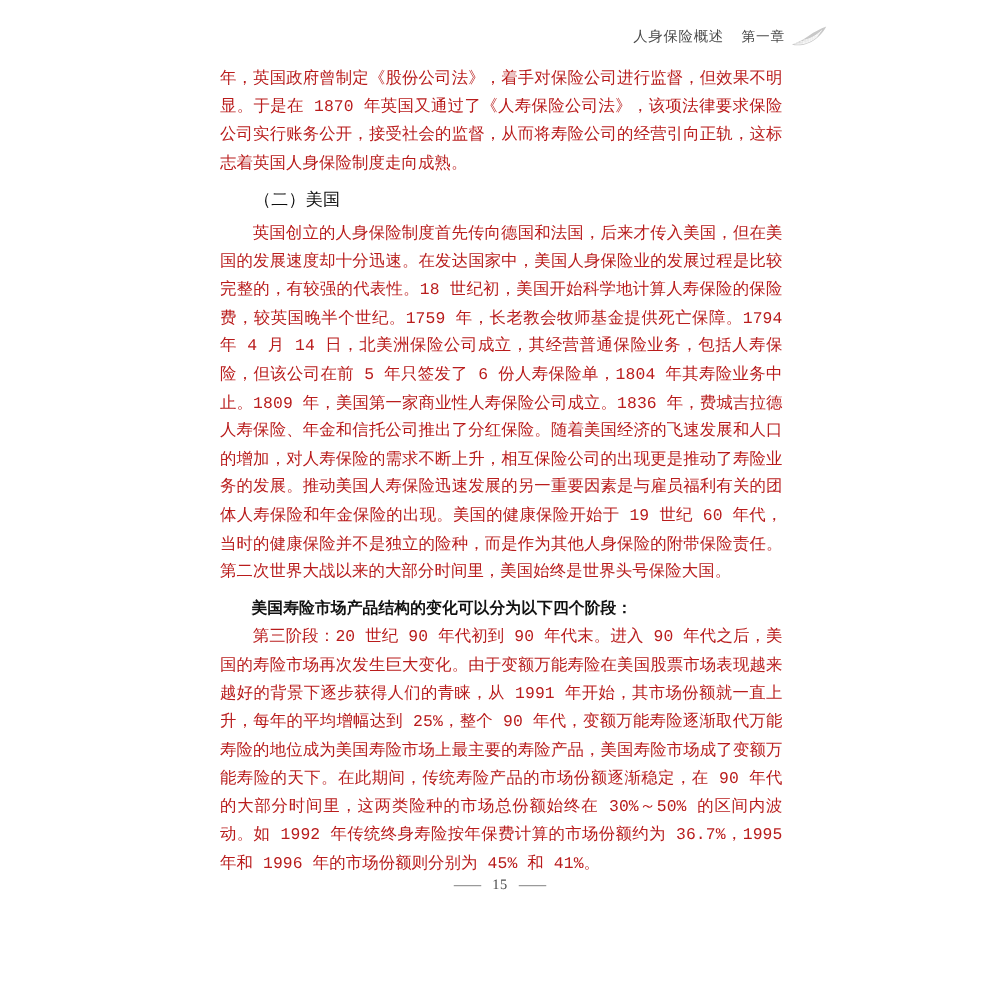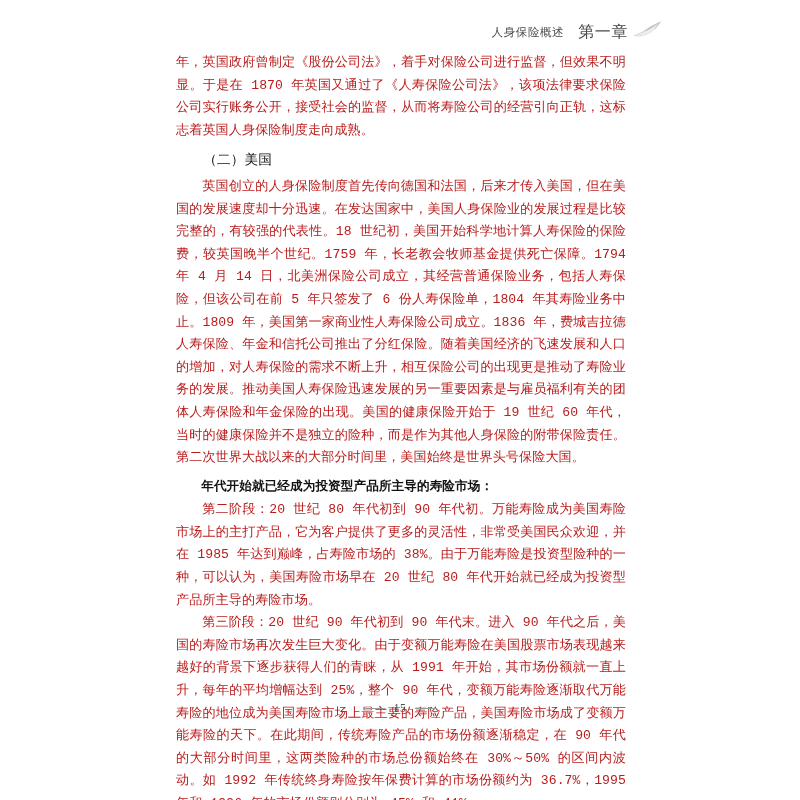--- a/index.html
+++ b/index.html
@@ -36,21 +36,21 @@
     white-space: nowrap;
   }
   .running-header .hdr-text {
     font-family: "Liberation Sans", "DejaVu Sans", sans-serif;
     font-size: 11.5px;
     letter-spacing: 0.6px;
     color: #4a4a4a;
   }
   .running-header .hdr-chapter {
     font-family: Liberation Serif, serif;
-    font-size: 16px;
+    font-size: 11px;
     letter-spacing: 0.6px;
     color: #4a4a4a;
   }
   .feather-ornament {
     position: absolute;
     top: 20px;
     right: 138px;
     width: 30px;
     height: 20px;
     pointer-events: none;
@@ -146,24 +146,23 @@
   </svg>
 
   <div class="text-body">
 
     <p class="para no-indent">年，英国政府曾制定《股份公司法》，着手对保险公司进行监督，但效果不明显。于是在 1870 年英国又通过了《人寿保险公司法》，该项法律要求保险公司实行账务公开，接受社会的监督，从而将寿险公司的经营引向正轨，这标志着英国人身保险制度走向成熟。</p>
 
     <h2 class="sec-heading">（二）美国</h2>
 
     <p class="para">英国创立的人身保险制度首先传向德国和法国，后来才传入美国，但在美国的发展速度却十分迅速。在发达国家中，美国人身保险业的发展过程是比较完整的，有较强的代表性。18 世纪初，美国开始科学地计算人寿保险的保险费，较英国晚半个世纪。1759 年，长老教会牧师基金提供死亡保障。1794 年 4 月 14 日，北美洲保险公司成立，其经营普通保险业务，包括人寿保险，但该公司在前 5 年只签发了 6 份人寿保险单，1804 年其寿险业务中止。1809 年，美国第一家商业性人寿保险公司成立。1836 年，费城吉拉德人寿保险、年金和信托公司推出了分红保险。随着美国经济的飞速发展和人口的增加，对人寿保险的需求不断上升，相互保险公司的出现更是推动了寿险业务的发展。推动美国人寿保险迅速发展的另一重要因素是与雇员福利有关的团体人寿保险和年金保险的出现。美国的健康保险开始于 19 世纪 60 年代，当时的健康保险并不是独立的险种，而是作为其他人身保险的附带保险责任。第二次世界大战以来的大部分时间里，美国始终是世界头号保险大国。</p>
 
-    <h3 class="sub-heading">年代开始就已经成为投资型产品所主导的寿险市场：</h3>
+    <h3 class="sub-heading">美国寿险市场产品结构的变化可以分为以下四个阶段：</h3>
 
 
-    <p class="para">第二阶段：20 世纪 80 年代初到 90 年代初。万能寿险成为美国寿险市场上的主打产品，它为客户提供了更多的灵活性，非常受美国民众欢迎，并在 1985 年达到巅峰，占寿险市场的 38%。由于万能寿险是投资型险种的一种，可以认为，美国寿险市场早在 20 世纪 80 年代开始就已经成为投资型产品所主导的寿险市场。</p>
 
     <p class="para">第三阶段：20 世纪 90 年代初到 90 年代末。进入 90 年代之后，美国的寿险市场再次发生巨大变化。由于变额万能寿险在美国股票市场表现越来越好的背景下逐步获得人们的青睐，从 1991 年开始，其市场份额就一直上升，每年的平均增幅达到 25%，整个 90 年代，变额万能寿险逐渐取代万能寿险的地位成为美国寿险市场上最主要的寿险产品，美国寿险市场成了变额万能寿险的天下。在此期间，传统寿险产品的市场份额逐渐稳定，在 90 年代的大部分时间里，这两类险种的市场总份额始终在 30%～50% 的区间内波动。如 1992 年传统终身寿险按年保费计算的市场份额约为 36.7%，1995 年和 1996 年的市场份额则分别为 45% 和 41%。</p>
 
   </div>
 
   <div class="page-footer">
     <span class="footer-dash"></span>
     <span class="footer-number">15</span>
     <span class="footer-dash"></span>
   </div>

